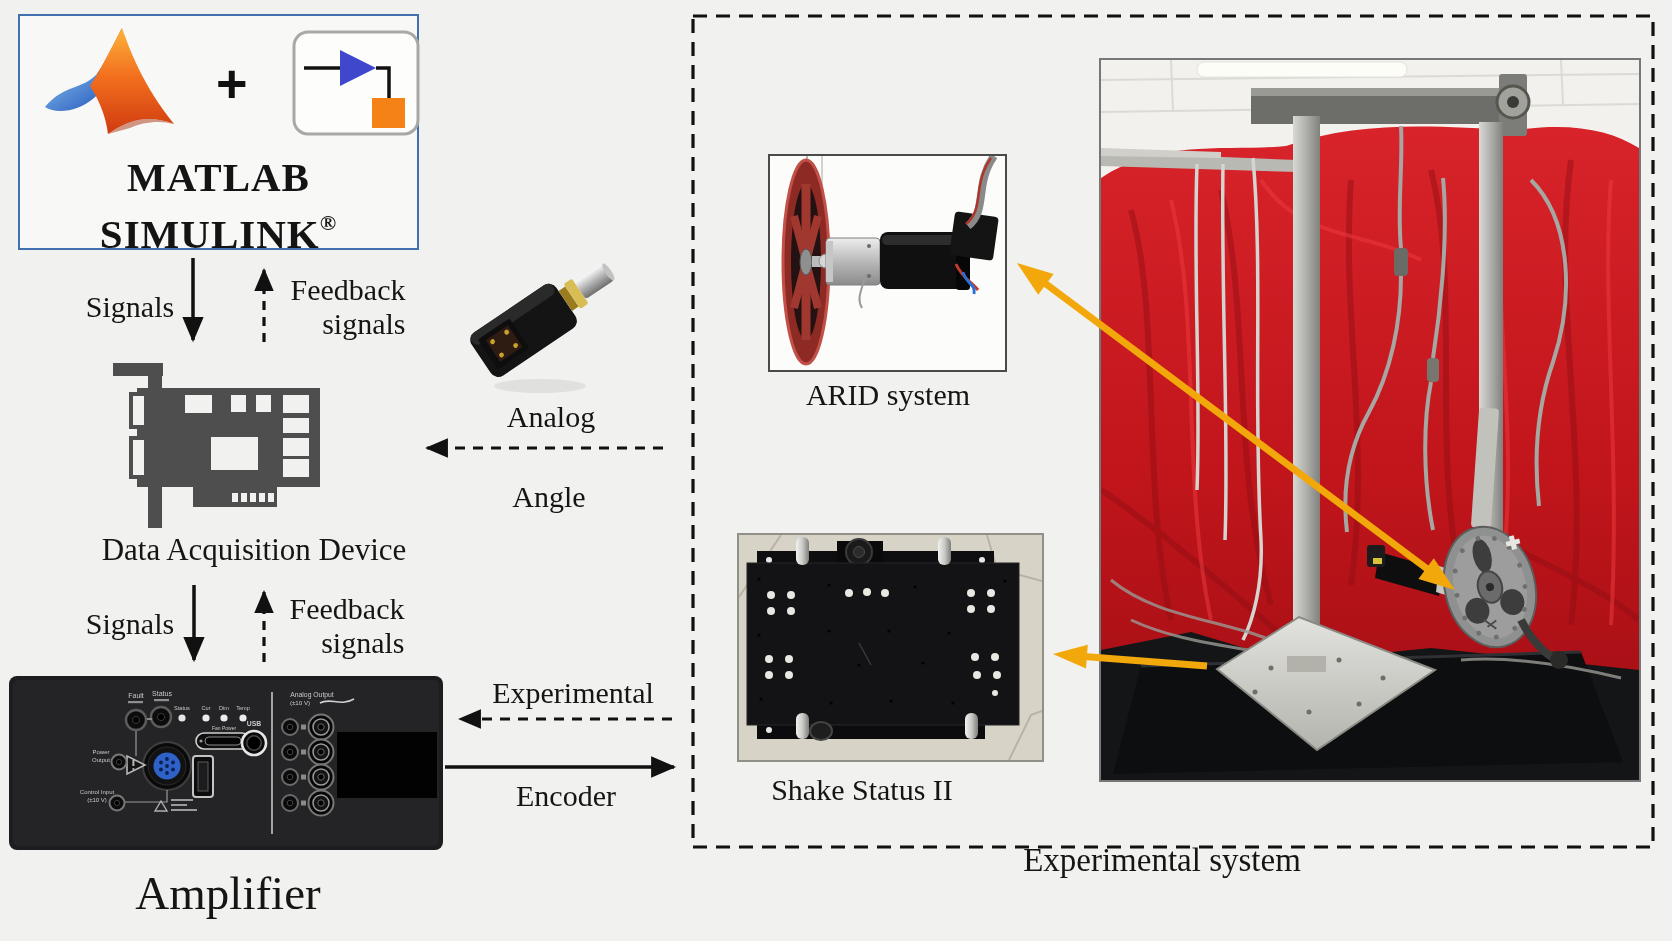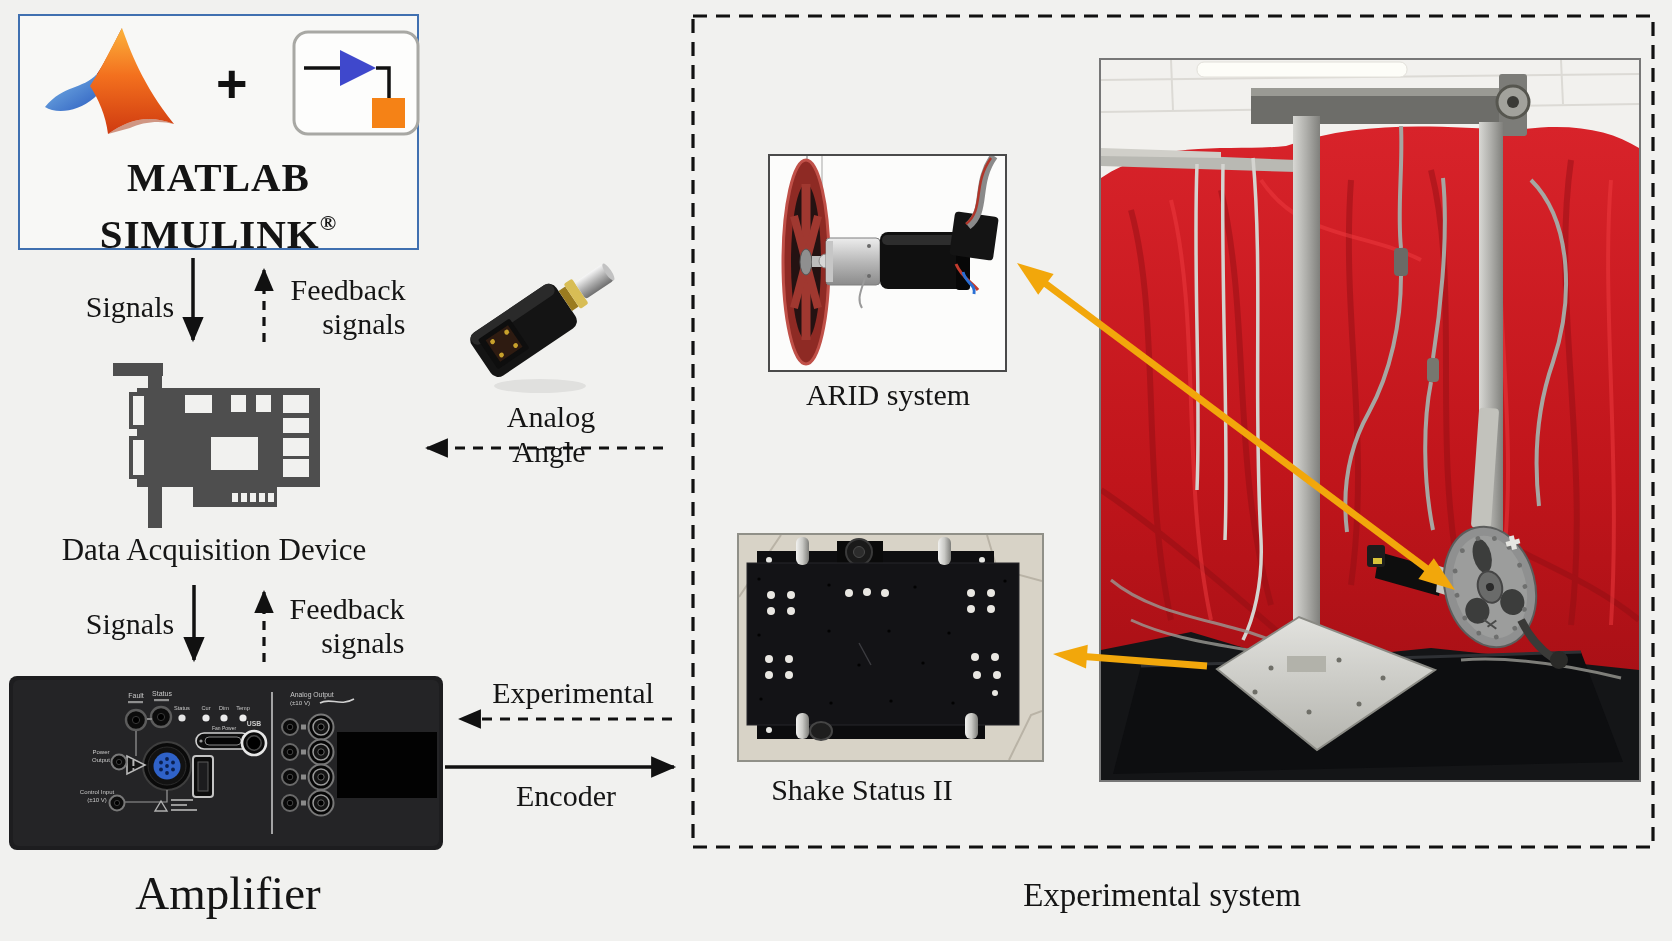--- a/index.html
+++ b/index.html
@@ -1,21 +1,21 @@
 <!DOCTYPE html>
 <html><head>
 <meta charset="utf-8">
 <style>
   html,body{margin:0;padding:0;background:#e8e8e6;}
   .canvas{position:relative;width:1672px;height:941px;background:#f1f1ef;overflow:hidden;
           font-family:"Liberation Serif", serif;color:#141414;}
   .abs{position:absolute;}
   .lbl{position:absolute;transform:translateX(-50%);white-space:nowrap;color:#151515;}
   .f30{font-size:30px;line-height:34px;}
-  .f31{font-size:31px;}
+  .f31{font-size:31px;margin-left:40px;}
   .f33{font-size:33px;}
   .f35{font-size:47px;}
   .ctr{text-align:right;}
   .matlab-box{position:absolute;left:18px;top:14px;width:397px;height:232px;
               background:#f8f8f6;border:2.5px solid #4070b0;}
   .matlab-title{position:absolute;left:0;top:138px;width:100%;text-align:center;
                 font-weight:bold;font-size:41px;line-height:46px;letter-spacing:1px;}
   .plus-sign{position:absolute;left:196px;top:36px;font-family:"Liberation Sans",sans-serif;
              font-weight:700;font-size:54px;color:#111;}
   sup.reg{font-size:22px;vertical-align:18px;}
@@ -71,21 +71,21 @@
     <span>signals</span>
   </div>
   <div class="lbl f31" style="left:214px;top:532px">Data Acquisition Device</div>
   <div class="lbl f30" style="left:130px;top:607px">Signals</div>
   <div class="lbl f30 ctr" style="left:347px;top:592px">
     <span>Feedback</span><br>
     <span>signals</span>
   </div>
   <div class="lbl f35" style="left:228px;top:866px">Amplifier</div>
   <div class="lbl f30" style="left:551px;top:400px">Analog</div>
-  <div class="lbl f30" style="left:549px;top:435px">Angle</div>
+  <div class="lbl f30" style="left:549px;top:480px">Angle</div>
   <div class="lbl f30" style="left:573px;top:676px">Experimental</div>
   <div class="lbl f30" style="left:566px;top:779px">Encoder</div>
 
   <svg class="abs" style="left:105px;top:358px" width="220" height="175" viewBox="0 0 220 175">
     <g fill="#4e4e4e">
       <rect x="8" y="5" width="50" height="13"></rect>
       <rect x="43" y="5" width="14" height="165"></rect>
       <rect x="32" y="30" width="183" height="99"></rect>
       <rect x="88" y="129" width="36" height="20"></rect>
       <rect x="122" y="129" width="50" height="20"></rect>
@@ -466,21 +466,21 @@
         </g>
         <rect x="26" y="-40" width="14" height="5" fill="#e6e6e2"></rect>
         <rect x="30.5" y="-44.5" width="5" height="14" fill="#e6e6e2"></rect>
         <path d="M-14,30 L-4,42 M-12,38 L-2,34" stroke="#4a4b4a" stroke-width="2"></path>
       </g>
       <path d="M420,560 C430,580 440,590 452,598" stroke="#3a3a38" stroke-width="8" fill="none"></path>
       <circle cx="458" cy="600" r="9" fill="#2a2a28"></circle>
     </svg>
   </div>
 
-  <div class="lbl f33" style="left:1162px;top:877px">Experimental system</div>
+  <div class="lbl f33" style="left:1162px;top:842px">Experimental system</div>
 
   <svg class="overlay" width="1672" height="941" viewBox="0 0 1672 941">
     <defs>
       <marker id="mh" viewBox="0 0 10 8" refX="8.6" refY="4" markerWidth="7.6" markerHeight="6.2" orient="auto">
         <path d="M0,0 L9.4,4 L0,8 Z" fill="#111"></path>
       </marker>
     </defs>
 
     <rect x="693" y="16" width="960" height="831" fill="none" stroke="#111" stroke-width="3.2" stroke-dasharray="14 9"></rect>
 

